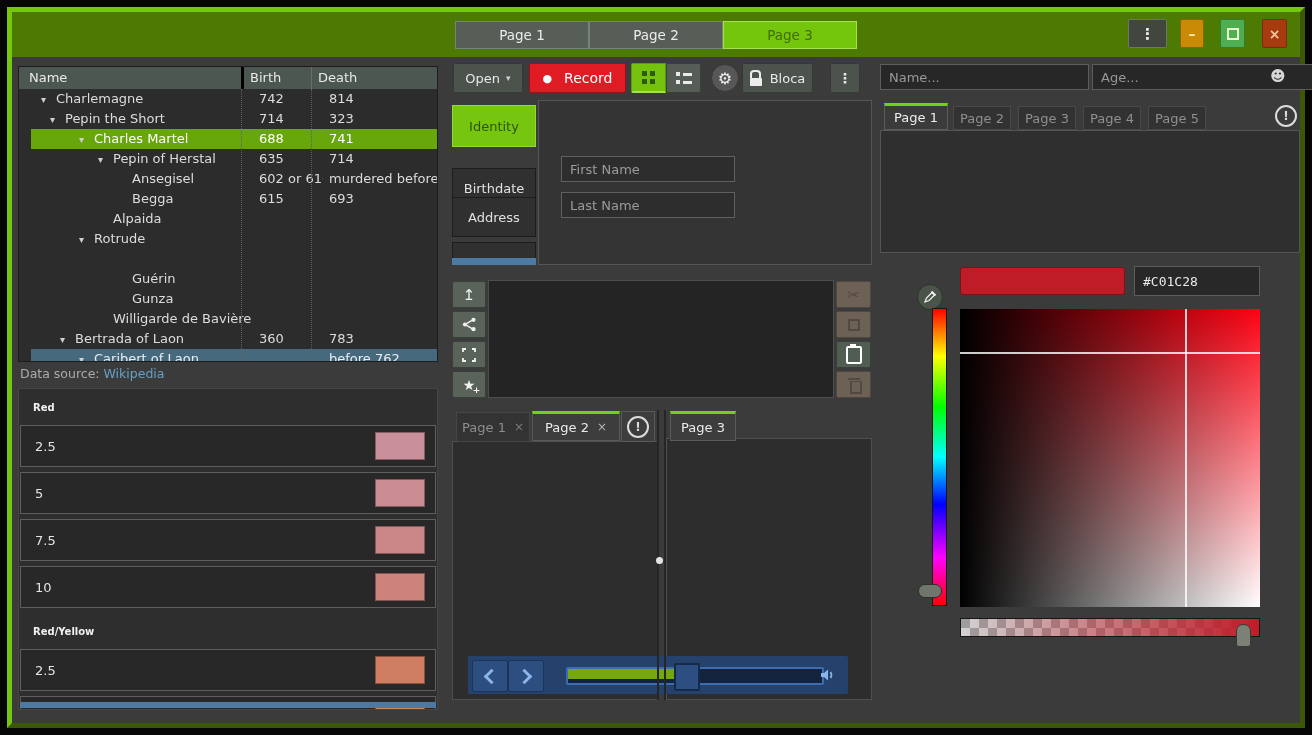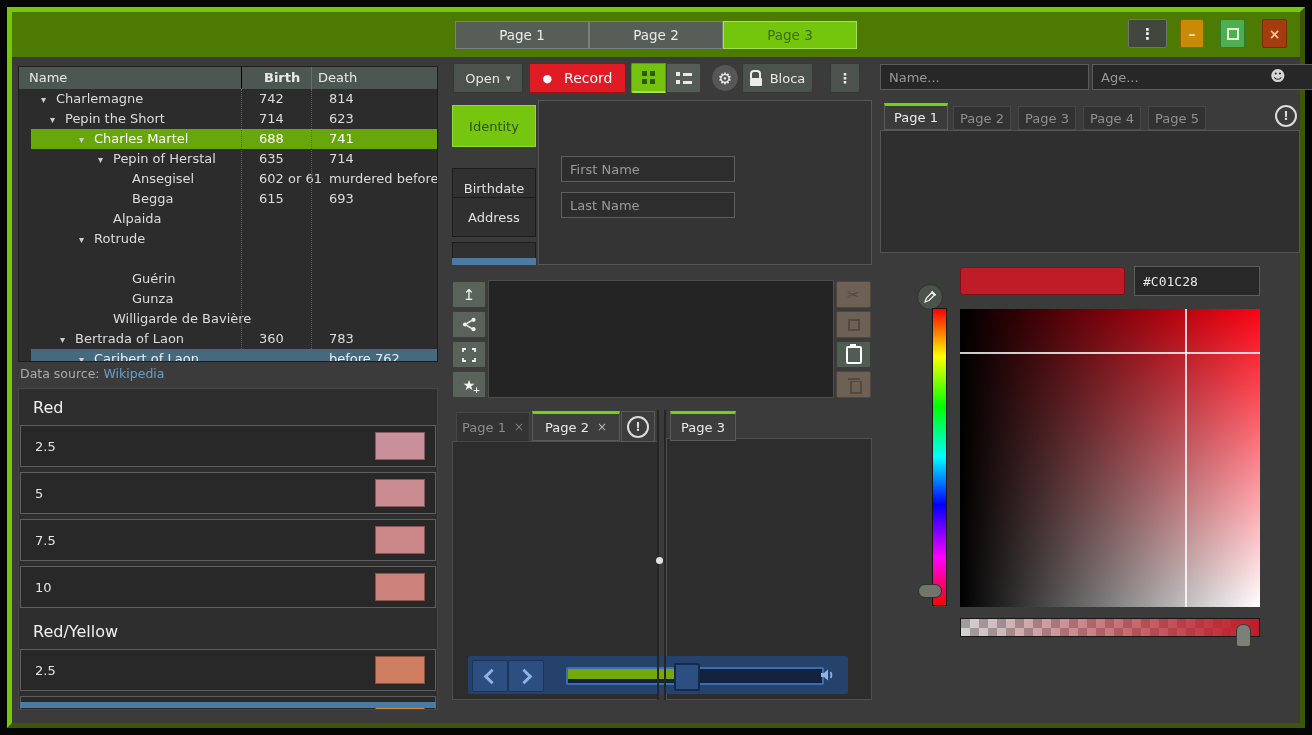--- a/index.html
+++ b/index.html
@@ -21,37 +21,37 @@
           font-size:14px;font-weight:bold;}
   .wc-max{left:1208px;width:25px;background:#4fae4f;border:1px solid #2f7d33;}
   .wc-max .sq{width:8px;height:8px;border:2px solid #e7ffce;}
   .wc-close{left:1250px;width:25px;background:#a63b10;border:1px solid #7c2a08;color:#f6c69b;
             font-size:14px;font-weight:bold;}
   
   .tree-panel{left:6px;top:54px;width:420px;height:296px;background:#2c2c2c;border:1px solid #1d1d1d;overflow:hidden;}
   .thead{left:0;top:0;width:100%;height:22px;background:#4d5751;display:flex;color:#e9e9e9;font-size:13px;}
   .th{line-height:22px;box-sizing:border-box;}
   .th-name{flex:0 0 222px;padding-left:10px;}
-  .th-birth{flex:0 0 70px;padding-left:22px;border-left:1px solid #000000;font-weight:bold;}
+  .th-birth{flex:0 0 70px;padding-left:6px;border-left:3px solid #000000;}
   .th-death{flex:1;padding-left:6px;border-left:1px solid #667069;}
   .tbody{left:12px;top:22px;width:100%;bottom:0;overflow:hidden;}
   .trow{display:flex;height:20px;line-height:20px;font-size:13px;color:#dcdcdc;}
   .trow.sel{background:#68a70c;color:#fff;}
   .trow.hl{background:#47697e;color:#e8eef2;}
   .tc{box-sizing:border-box;white-space:nowrap;overflow:hidden;}
   .tc-name{flex:0 0 222px;}
   .tc-birth{flex:0 0 70px;padding-left:6px;}
   .tc-death{flex:1;padding-left:6px;}
   .tcaret{display:inline-block;width:15px;color:#cfcfcf;font-size:10px;}
   .colsep{top:22px;bottom:0;width:0;border-left:1px dotted #5f5f5f;z-index:4;pointer-events:none;}
   .src-line{left:8px;top:354px;font-size:12.5px;color:#ababab;}
   .src-link{color:#64a0c8;}
   
   .list-panel{left:6px;top:376px;width:420px;height:322px;background:#2e2e2e;border:1px solid #454545;overflow:hidden;}
-  .lsec{height:36px;line-height:38px;padding-left:14px;font-weight:normal;font-size:16px;color:#f0f0f0;}
+  .lsec{height:36px;line-height:38px;padding-left:14px;font-weight:bold;font-size:10px;color:#f0f0f0;}
   .litem{position:relative;height:40px;margin:0 1px 5px 1px;background:#282828;border:1px solid #5e5e5e;}
   .llab{position:absolute;left:14px;top:50%;transform:translateY(-50%);font-size:13px;color:#e4e4e4;}
   .lsw{position:absolute;right:10px;top:6px;width:48px;height:26px;border:1px solid rgba(0,0,0,.35);}
   .list-hint{left:1px;right:1px;bottom:1px;height:6px;background:#4c7aa2;z-index:3;}
   
   .btn{background:#4c534d;border:1px solid #343a34;border-radius:2px;color:#e8e8e8;
        font-size:13px;display:flex;align-items:center;justify-content:center;gap:6px;}
   .tb-open{left:441px;top:51px;width:70px;height:30px;}
   .caret{font-size:9px;color:#cfcfcf;}
   .tb-record{left:517px;top:51px;width:97px;height:30px;background:#e01b24;border:1px solid #9c1016;
@@ -186,21 +186,21 @@
     </div>
     <div class="abs tbody">
         <div class="trow">
           <span class="tc tc-name" style="padding-left: 10px;"><span class="tcaret">▾</span>Charlemagne</span>
           <span class="tc tc-birth">742</span>
           <span class="tc tc-death">814</span>
         </div>
         <div class="trow">
           <span class="tc tc-name" style="padding-left: 19px;"><span class="tcaret">▾</span>Pepin the Short</span>
           <span class="tc tc-birth">714</span>
-          <span class="tc tc-death">623</span>
+          <span class="tc tc-death">323</span>
         </div>
         <div class="trow sel">
           <span class="tc tc-name" style="padding-left: 48px;"><span class="tcaret">▾</span>Charles Martel</span>
           <span class="tc tc-birth">688</span>
           <span class="tc tc-death">741</span>
         </div>
         <div class="trow">
           <span class="tc tc-name" style="padding-left: 67px;"><span class="tcaret">▾</span>Pepin of Herstal</span>
           <span class="tc tc-birth">635</span>
           <span class="tc tc-death">714</span>

